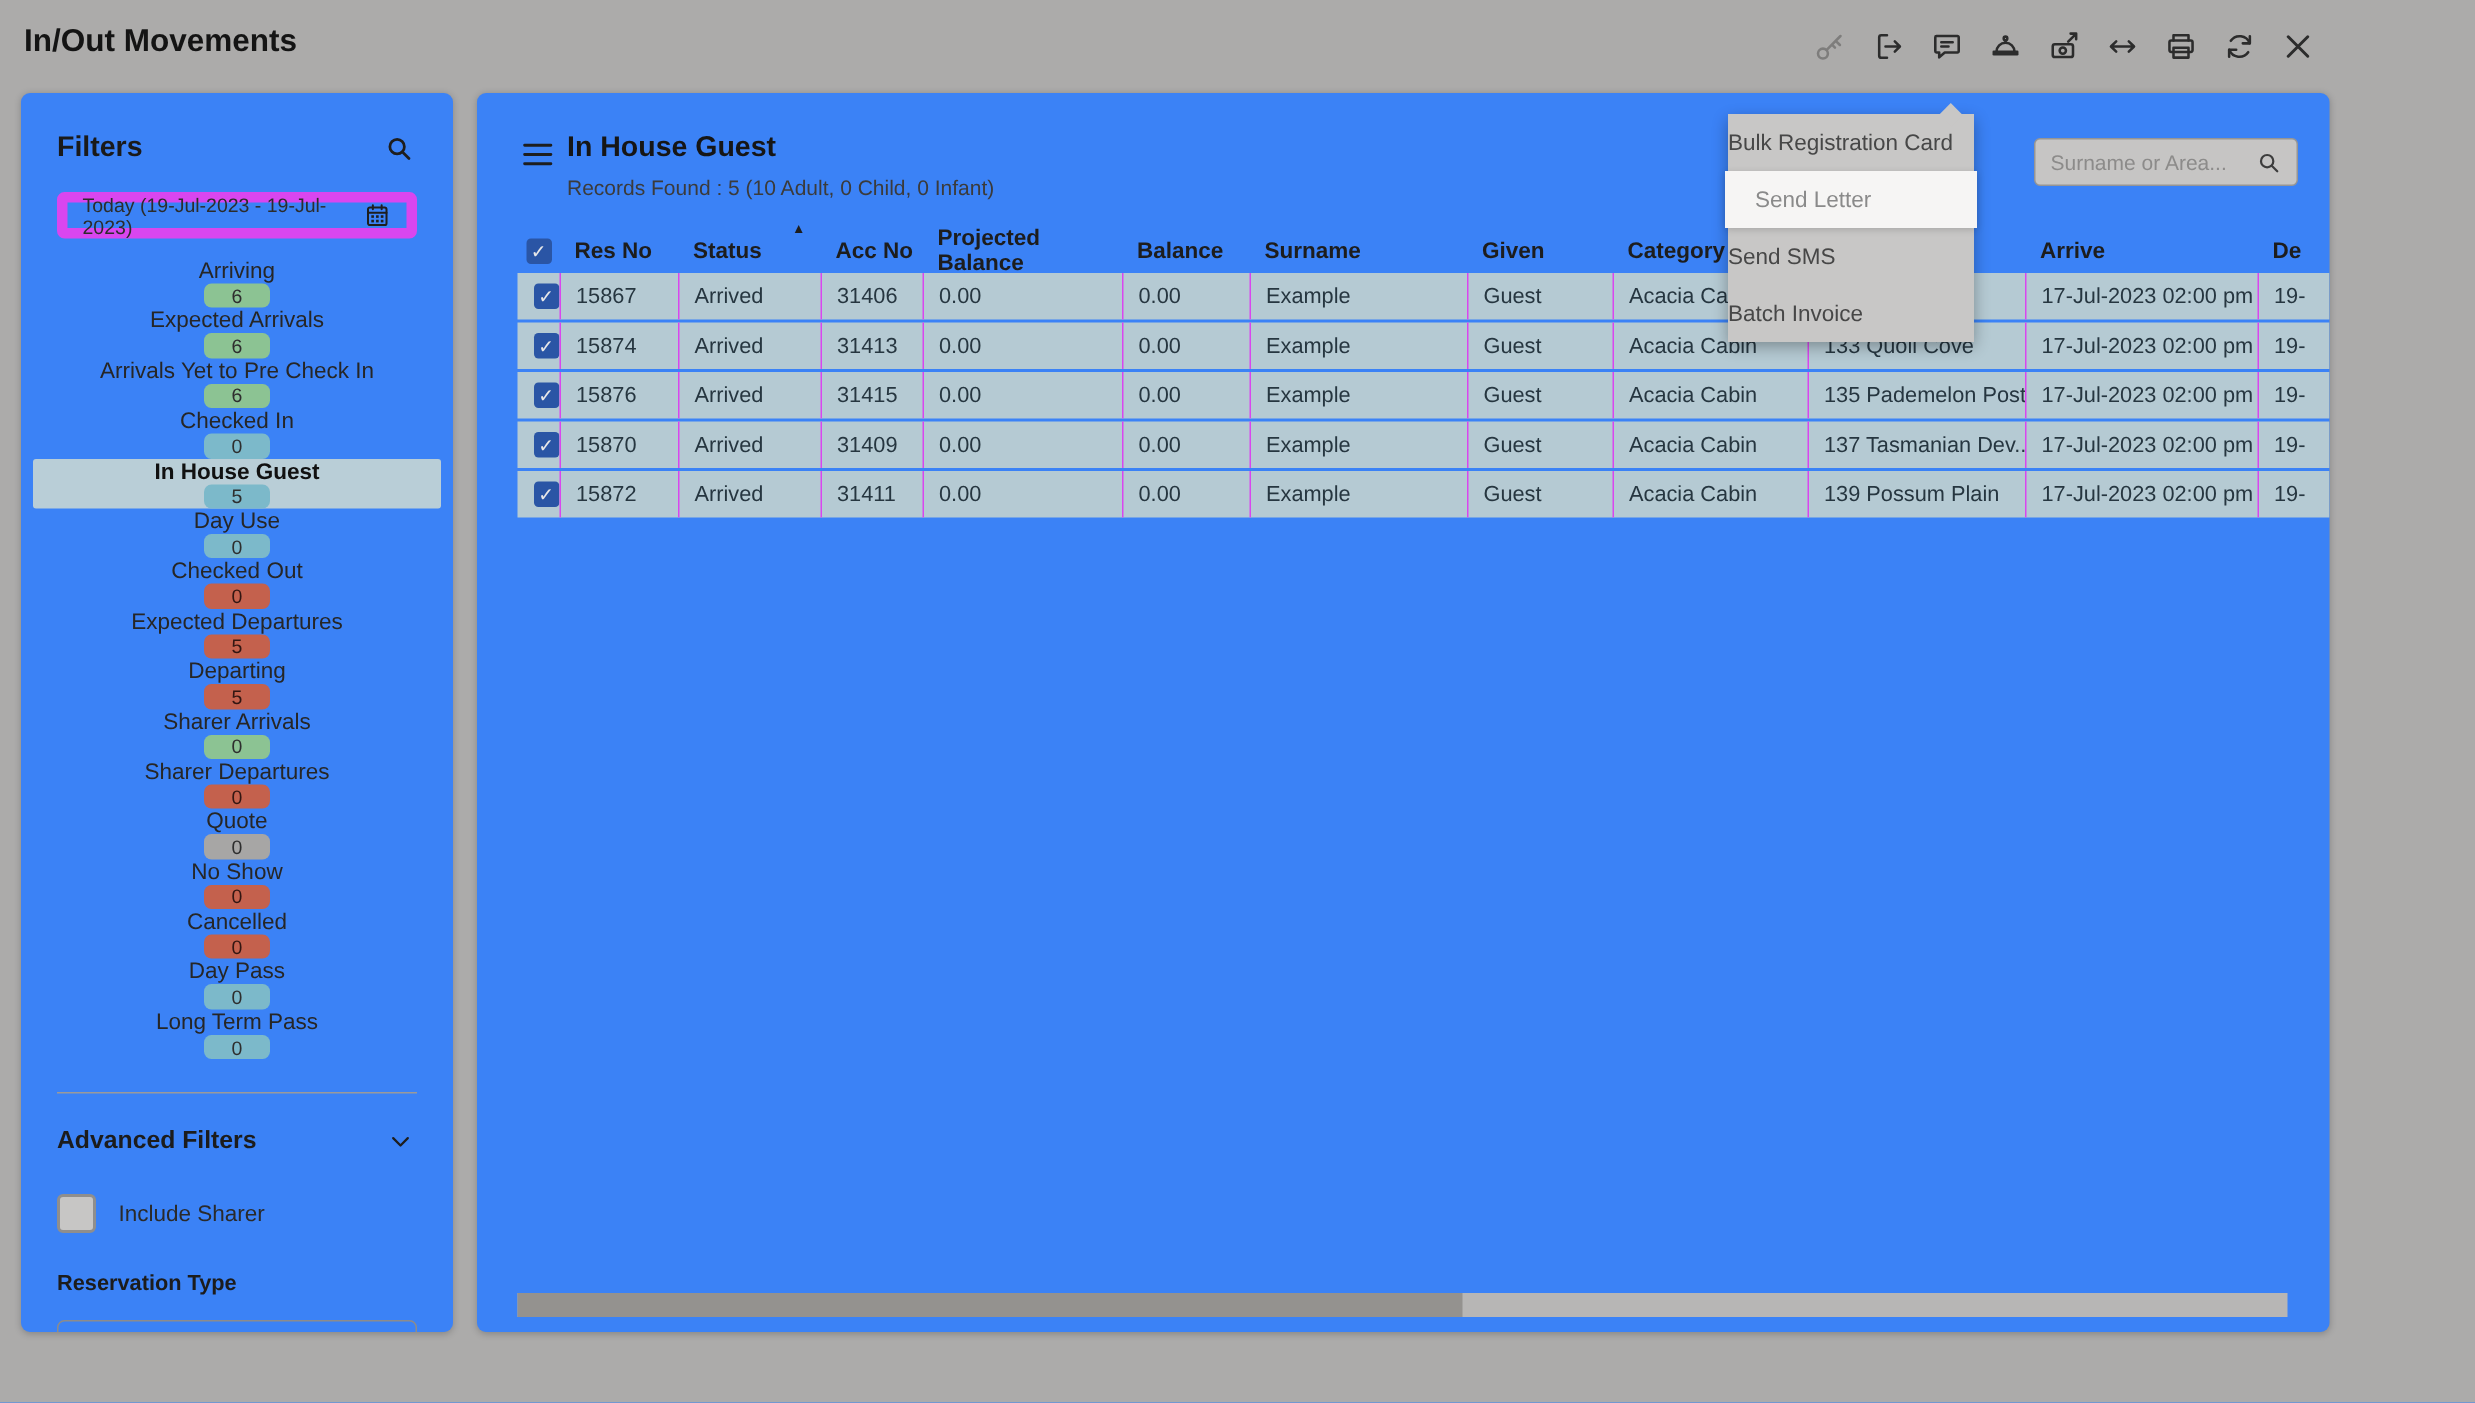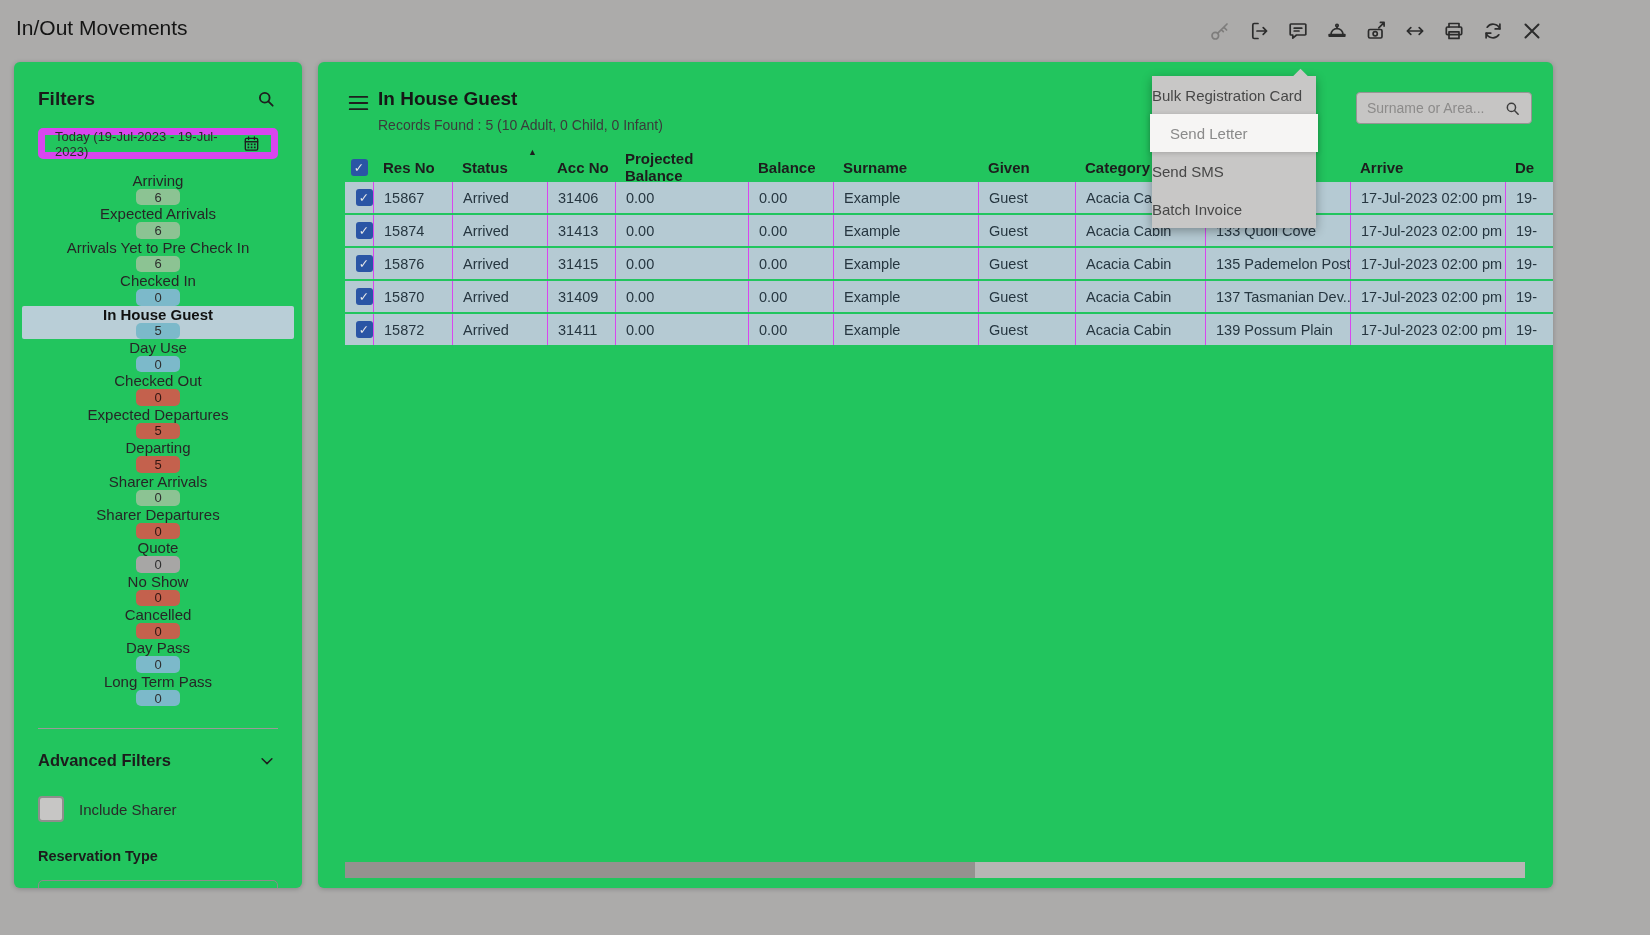--- a/index.html
+++ b/index.html
@@ -3,26 +3,26 @@
 <meta charset="utf-8">
 <style>
   * { box-sizing: border-box; margin: 0; padding: 0; }
   html,body { width:1650px; height:935px; overflow:hidden; }
   body { background:#acabaa; font-family:"Liberation Sans","DejaVu Sans",sans-serif; position:relative; color:#222; }
   svg { display:block; }
   .ic { stroke:#2c2c2c; stroke-width:1.7; fill:none; stroke-linecap:round; stroke-linejoin:round; }
 
   
   .titlebar { position:absolute; left:0; top:0; width:1650px; height:62px; }
-  .app-title { position:absolute; left:16px; top:16px; font-size:21px; font-weight:400; color:#141414; }
+  .app-title { position:absolute; left:16px; top:16px; font-size:21px; font-weight:700; color:#141414; }
   .toolbar { position:absolute; right:106px; top:19px; display:flex; gap:15px; align-items:center; }
   .tbtn { width:24px; height:24px; cursor:pointer; }
 
   
-  .panel { position:absolute; background:#22c55e; border-radius:6px; box-shadow:0 1px 5px rgba(0,0,0,.22); overflow:hidden; }
+  .panel { position:absolute; background:#3b82f6; border-radius:6px; box-shadow:0 1px 5px rgba(0,0,0,.22); overflow:hidden; }
   .sidebar { left:14px; top:62px; width:288px; height:826px; }
   .main { left:318px; top:62px; width:1235px; height:826px; }
 
   
   .sb-head { display:flex; justify-content:space-between; align-items:center; padding:26px 26px 0 24px; }
   .sb-title { font-size:19px; font-weight:700; color:#1a1a1a; }
   .datebox { margin:18px 24px 0; height:31px; border:7px solid #d946ef; border-radius:5px; display:flex; align-items:center; padding:0 10px; cursor:pointer; }
   .datebox .dtext { font-size:13px; color:#2c2c2c; }
   .datebox .cal { margin-left:auto; }
   .f-list { margin-top:13px; }

